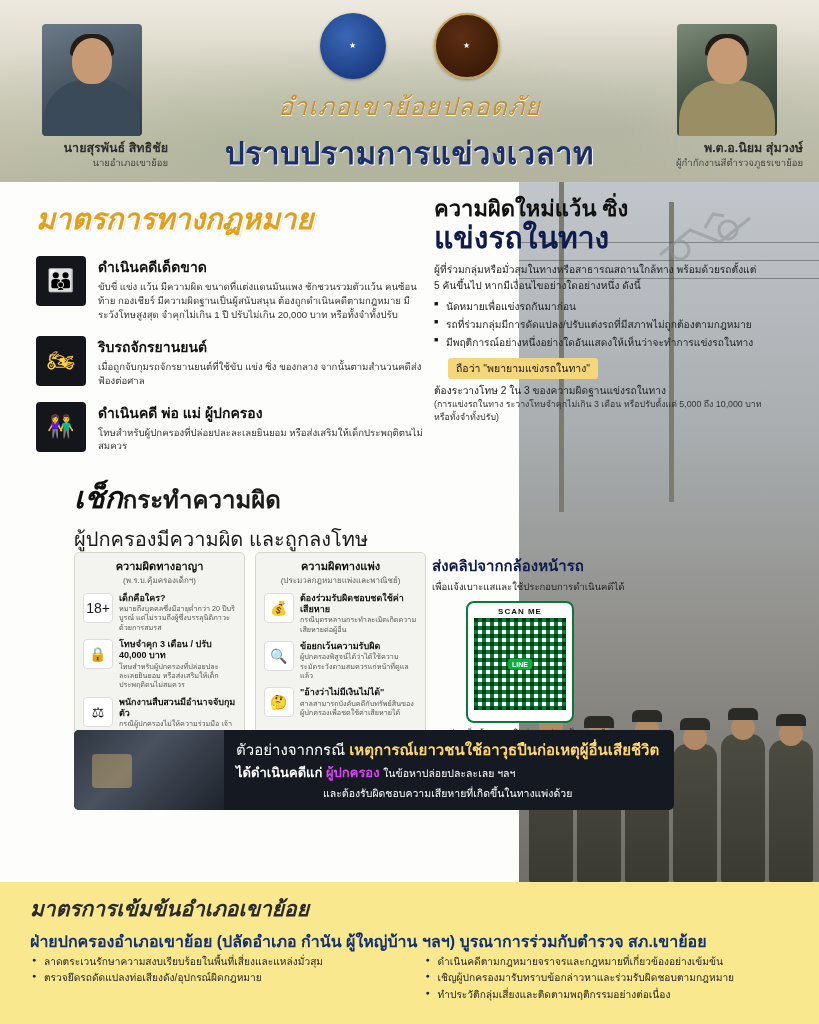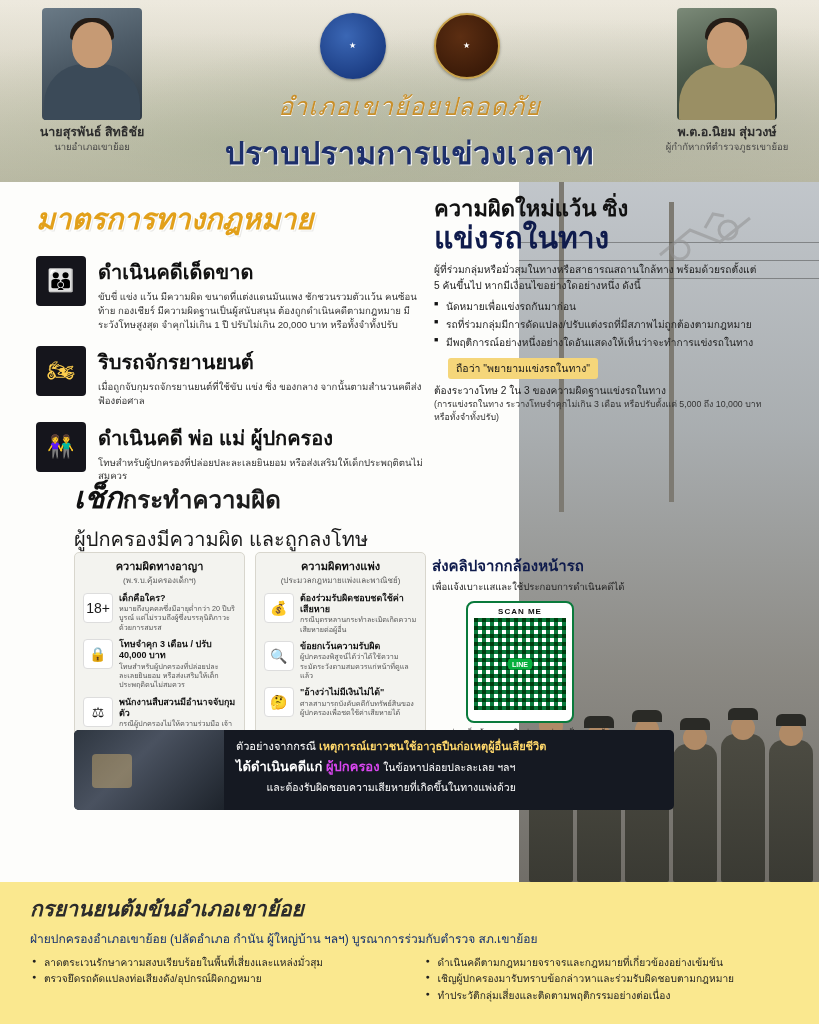--- a/index.html
+++ b/index.html
@@ -63,23 +63,23 @@
   .title-main {
     font-size: 31px;
     font-weight: bold;
     color: #1d2f6b;
     text-shadow: 1px 1px 0 #fff;
     letter-spacing: .5px;
     margin-top: 2px;
   }
   .person {
     position: absolute;
-    top: 0;
+    top: 16px;
     width: 152px;
-    text-align: center;
+    text-align: right;
     z-index: 6;
   }
   .person.left { left: 16px; }
   .person.right { right: 16px; }
   .portrait {
     width: 100px; height: 112px;
     margin: 8px auto 0;
     border-radius: 4px;
     position: relative;
     overflow: hidden;
@@ -167,21 +167,21 @@
     text-shadow: 1px 1px 0 #fff, 2px 2px 0 rgba(0,0,0,.08);
     margin-bottom: 14px;
   }
   .law-item { display: flex; gap: 12px; margin-bottom: 14px; }
   .law-icon {
     width: 50px; height: 50px; flex: 0 0 50px;
     background: #15151c; border-radius: 4px;
     display: flex; align-items: center; justify-content: center;
     font-size: 22px; color: #ffcf4d;
   }
-  .law-text h4 { font-size: 20px; color: #111; margin-bottom: 2px; }
+  .law-text h4 { font-size: 14px; color: #111; margin-bottom: 2px; }
   .law-text p { font-size: 9.6px; line-height: 1.45; color: #333; }
 
   .rt-head1 { font-size: 22px; font-weight: bold; color: #111; line-height: 1.15; }
   .rt-head2 { font-size: 30px; font-weight: bold; color: #0f1b4c; line-height: 1.1; margin-bottom: 8px; }
   .rt-lead { font-size: 10.2px; line-height: 1.5; color: #222; margin-bottom: 6px; }
   .bullet-sq { font-size: 10.2px; line-height: 1.5; color: #222; padding-left: 12px; position: relative; margin-bottom: 3px; }
   .bullet-sq::before { content: "■"; position: absolute; left: 0; top: 0; font-size: 7px; color: #111; }
   .highlight {
     display: inline-block;
     background: #f5d67a;
@@ -268,40 +268,40 @@
     width: 150px; height: 80px; flex: 0 0 150px;
     background: linear-gradient(135deg,#2e3640 0%, #4a5260 40%, #1d232b 100%);
     position: relative;
   }
   .case-photo::after {
     content: ""; position: absolute; left: 18px; top: 24px;
     width: 40px; height: 34px; border-radius: 4px;
     background: rgba(255,210,120,.35);
   }
   .case-text { padding: 9px 12px; color: #fff; }
-  .case-text .l1 { font-size: 11px; line-height: 1.4; }
+  .case-text .l1 { font-size: 15px; line-height: 1.4; }
   .case-text .l1 b { color: #ffd86b; }
   .case-text .l2 { font-size: 13px; font-weight: bold; margin: 2px 0; }
   .case-text .l2 .y { color: #d946ef; }
   .case-text .l3 { font-size: 10.5px; text-align: center; }
 
   
   .footer {
     position: absolute; left: 0; bottom: 0;
     width: 819px; height: 142px;
     background: #fae88f;
     padding: 10px 30px 8px;
   }
   .f-script {
     font-family: "DejaVu Serif", serif;
     font-style: italic; font-weight: bold;
     font-size: 21px; color: #2b2b2b;
     margin-bottom: 4px;
   }
-  .f-sub { font-size: 12px; font-weight: normal; color: #14306e; margin-bottom: 7px; }
+  .f-sub { font-size: 16px; font-weight: bold; color: #14306e; }
   .f-cols { display: flex; gap: 28px; }
   .f-col { flex: 1 1 0; }
   .f-li {
     font-size: 10.2px; color: #1f1f1f; line-height: 1.6;
     padding-left: 14px; position: relative;
   }
   .f-li::before {
     content: "●"; position: absolute; left: 2px; top: 0; font-size: 7px; color: #1f1f1f;
   }
 </style>
@@ -329,21 +329,21 @@
     <div class="title-main">ปราบปรามการแข่วงเวลาท</div>
   </div>
 
   <div class="person right">
     <div class="portrait right-p">
       <div class="body khaki"></div>
       <div class="hair"></div>
       <div class="head"></div>
     </div>
     <div class="person-name">พ.ต.อ.นิยม สุ่มวงษ์</div>
-    <div class="person-role">ผู้กำกัหากทีตำรวจภูธรเขาย้อย</div>
+    <div class="person-role">ผู้กำกักงานสีตำรวจภูธรเขาย้อย</div>
   </div>
 </div>
 
 <div class="sheet">
 
   <div class="photo-bg">
     <div class="pole" style="left:40px; top:0; height:330px;"></div>
     <div class="pole" style="left:150px; top:20px; height:300px;"></div>
     <div class="wire" style="top:60px;"></div>
     <div class="wire" style="top:78px;"></div>
@@ -492,21 +492,21 @@
         <span class="y">ผู้ปกครอง</span>
         <span style="font-weight:normal;font-size:10.5px;">ในข้อหาปล่อยปละละเลย ฯลฯ</span>
       </div>
       <div class="l3">และต้องรับผิดชอบความเสียหายที่เกิดขึ้นในทางแพ่งด้วย</div>
     </div>
   </div>
 
 </div>
 
 <div class="footer">
-  <div class="f-script">กรยานยนต้มข้นอำเภอเขาย้อย</div>
+  <div class="f-script">มาตรการเข้มข้นอำเภอเขาย้อย</div>
   <div class="f-sub">ฝ่ายปกครองอำเภอเขาย้อย (ปลัดอำเภอ กำนัน ผู้ใหญ่บ้าน ฯลฯ) บูรณาการร่วมกับตำรวจ สภ.เขาย้อย</div>
   <div class="f-cols">
     <div class="f-col">
       <div class="f-li">ลาดตระเวนรักษาความสงบเรียบร้อยในพื้นที่เสี่ยงและแหล่งมั่วสุม</div>
       <div class="f-li">ตรวจยึดรถดัดแปลงท่อเสียงดัง/อุปกรณ์ผิดกฎหมาย</div>
     </div>
     <div class="f-col">
       <div class="f-li">ดำเนินคดีตามกฎหมายจราจรและกฎหมายที่เกี่ยวข้องอย่างเข้มข้น</div>
       <div class="f-li">เชิญผู้ปกครองมารับทราบข้อกล่าวหาและร่วมรับผิดชอบตามกฎหมาย</div>
       <div class="f-li">ทำประวัติกลุ่มเสี่ยงและติดตามพฤติกรรมอย่างต่อเนื่อง</div>

